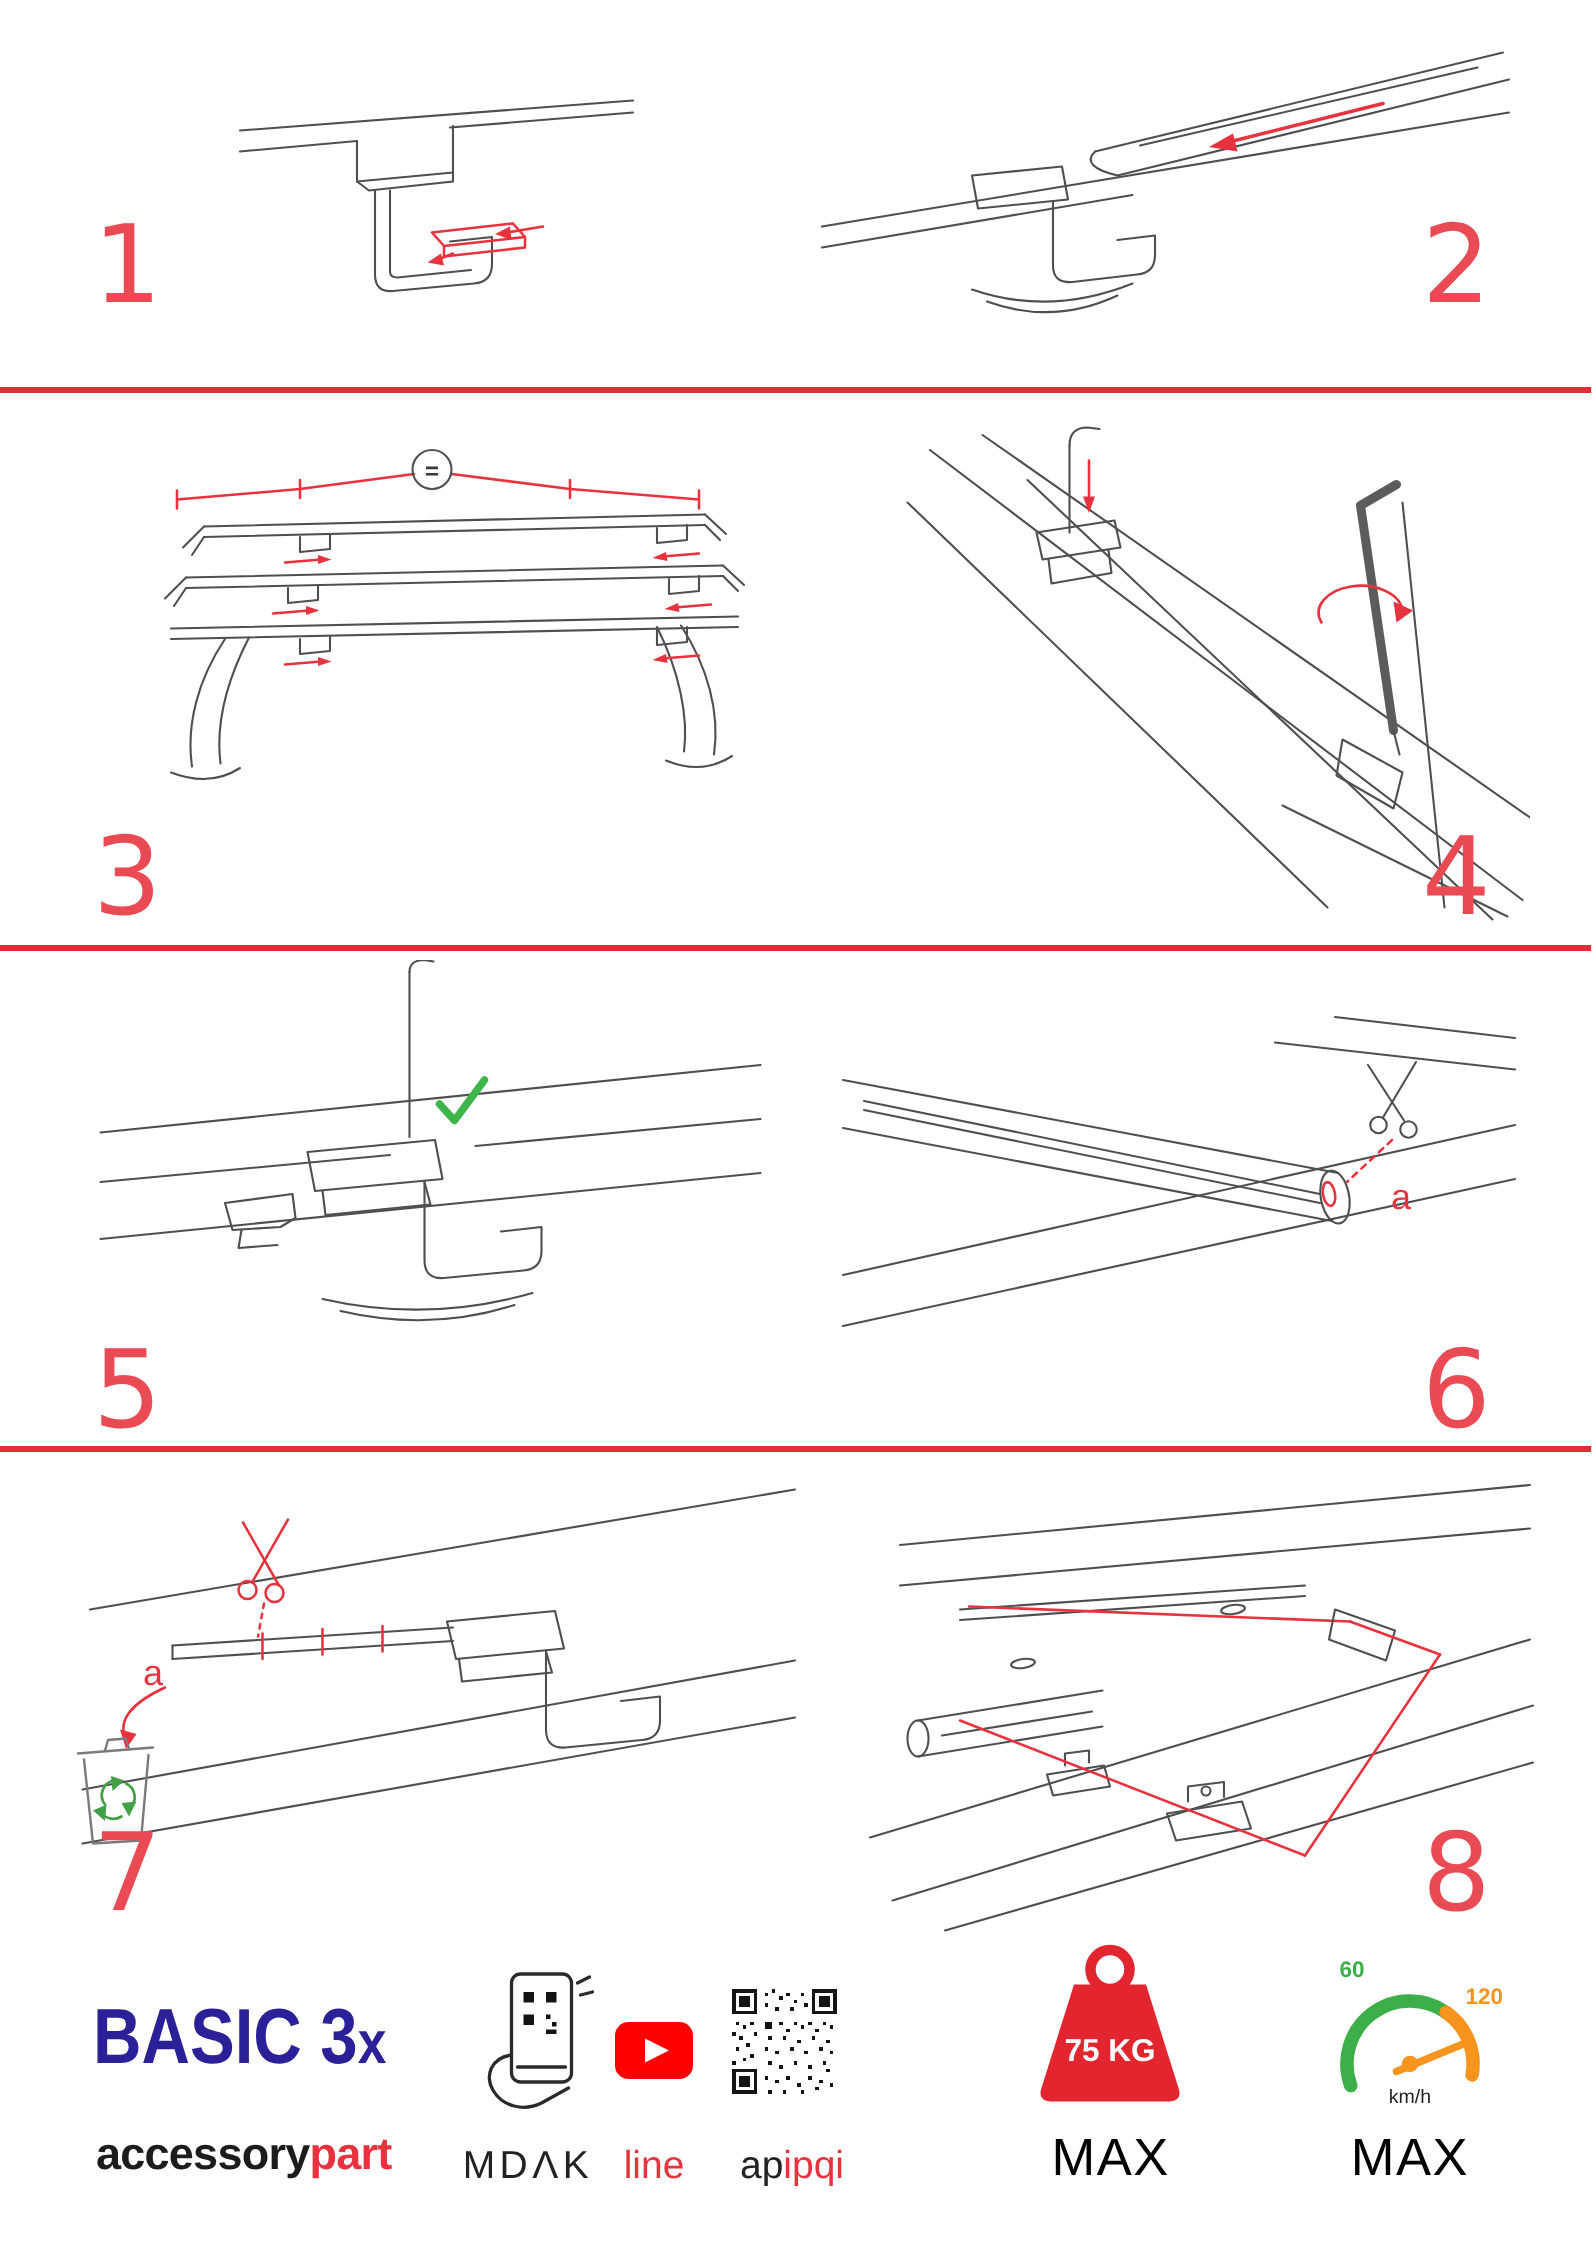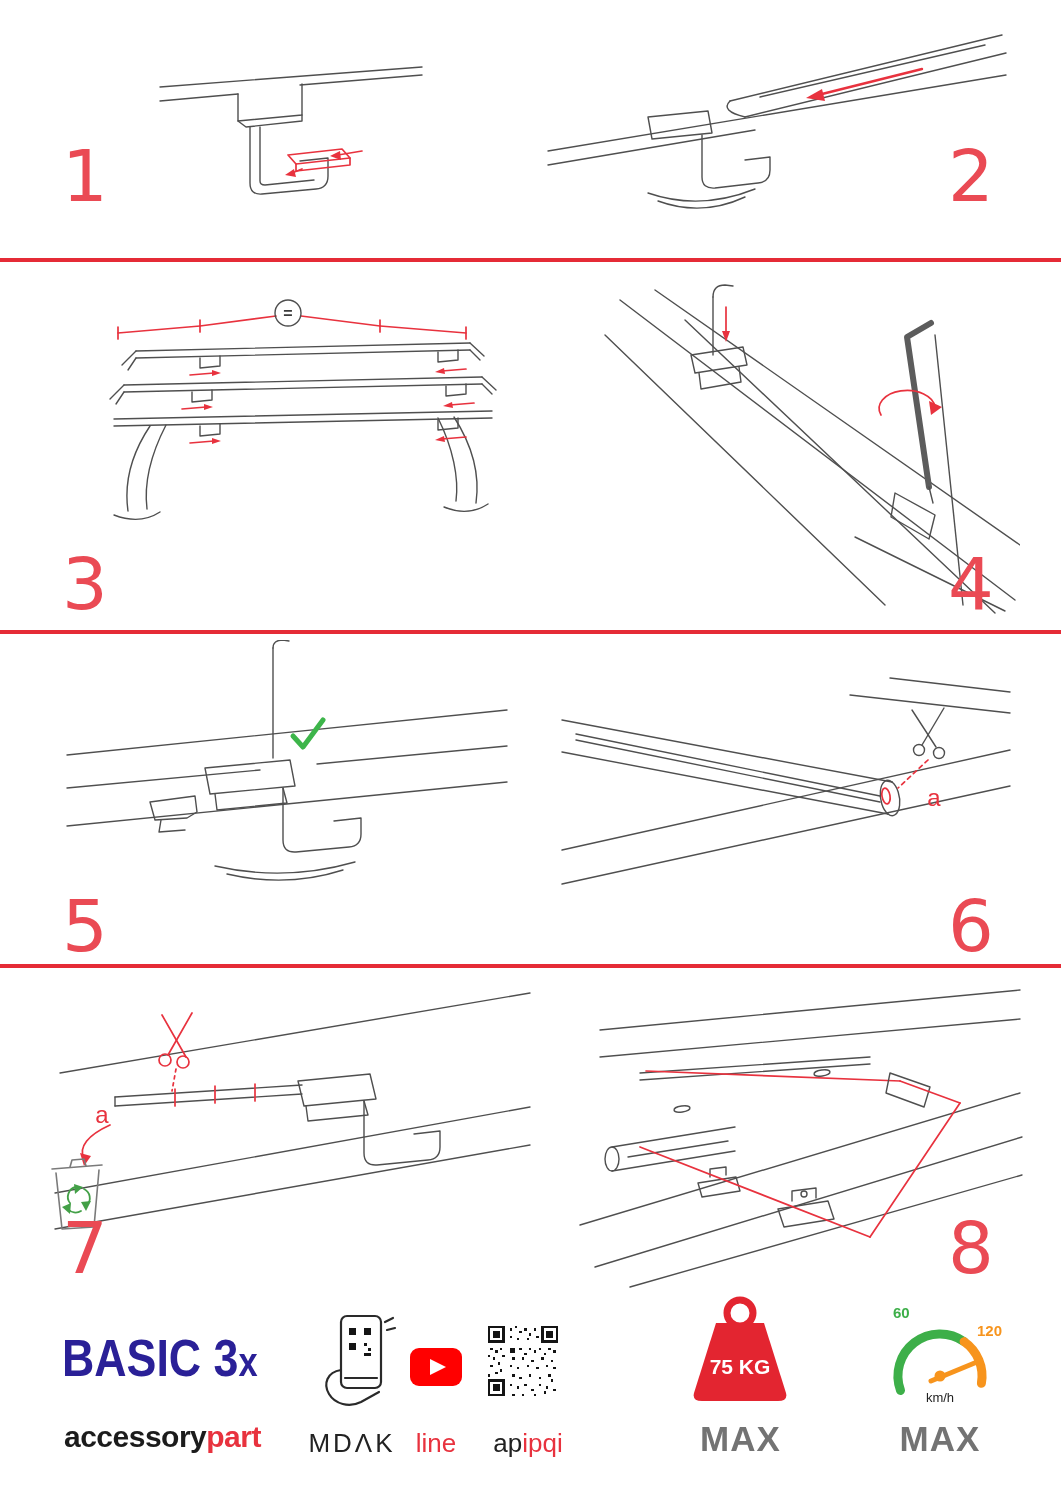--- a/index.html
+++ b/index.html
@@ -35,21 +35,21 @@
                   color:#2a2097; white-space:nowrap; transform:scaleX(.86); transform-origin:left top; }
   .product-name .suffix { font-size:40px; }
   .brandline { position:absolute; left:64px; top:1420px; font-size:30px; font-weight:bold;
                color:#1c1c1c; letter-spacing:-0.5px; white-space:nowrap; }
   .brandline .red-part { color:#e8323e; }
   .partner-label { position:absolute; font-size:26px; color:#222; text-align:center; white-space:nowrap; }
   .partner-label.mdak { left:292px; width:120px; top:1428px; letter-spacing:3px; }
   .partner-label.ipqi { left:403px; width:66px; top:1428px; color:#e8323e; }
   .partner-label.apline { left:474px; width:108px; top:1428px; }
   .partner-label.apline .red-part { color:#e8323e; }
-  .max-label { position:absolute; font-size:35px; font-weight:bold; color:#737373;
+  .max-label { position:absolute; font-size:35px; font-weight:normal; color:#000000;
                text-align:center; letter-spacing:1px; }
   .max-label.weight { left:678px; width:125px; top:1419px; }
   .max-label.speed  { left:875px; width:130px; top:1419px; }
 </style>
 </head>
 <body>
 
 <div class="page">
 
   <div class="step">

